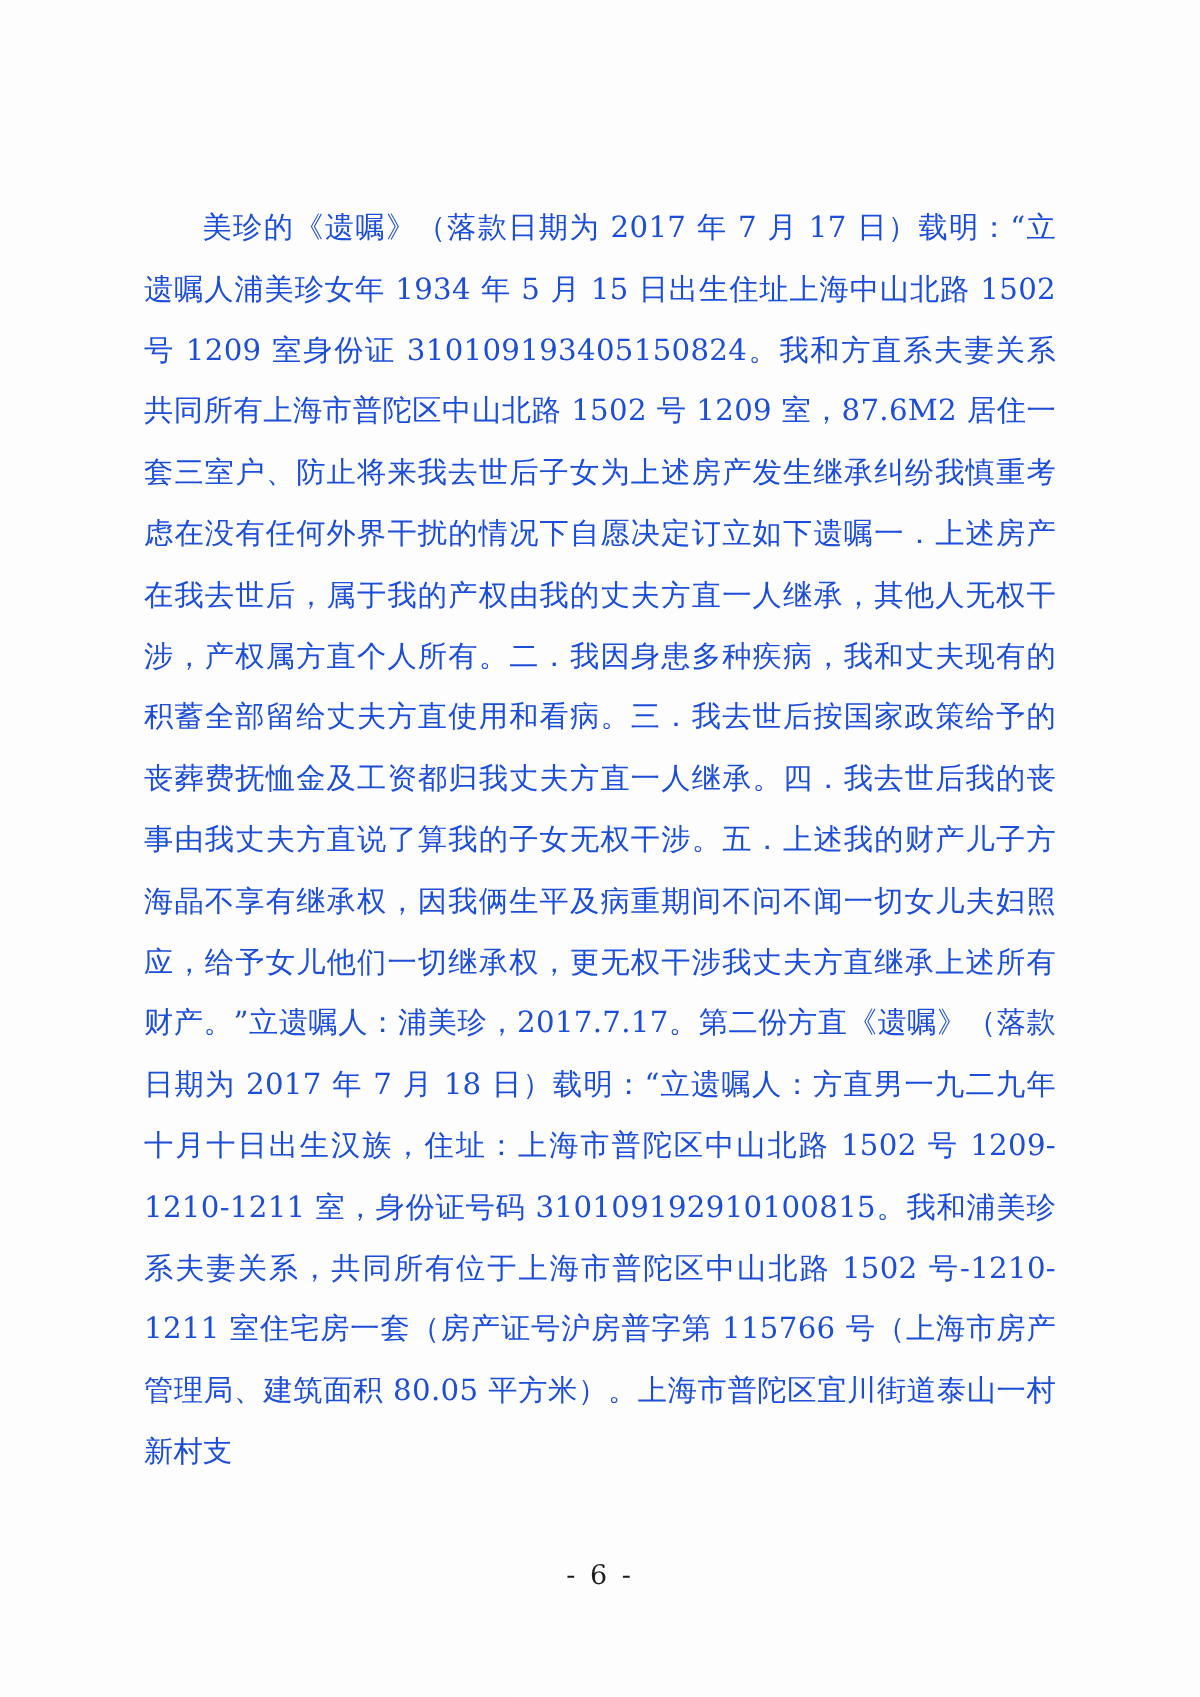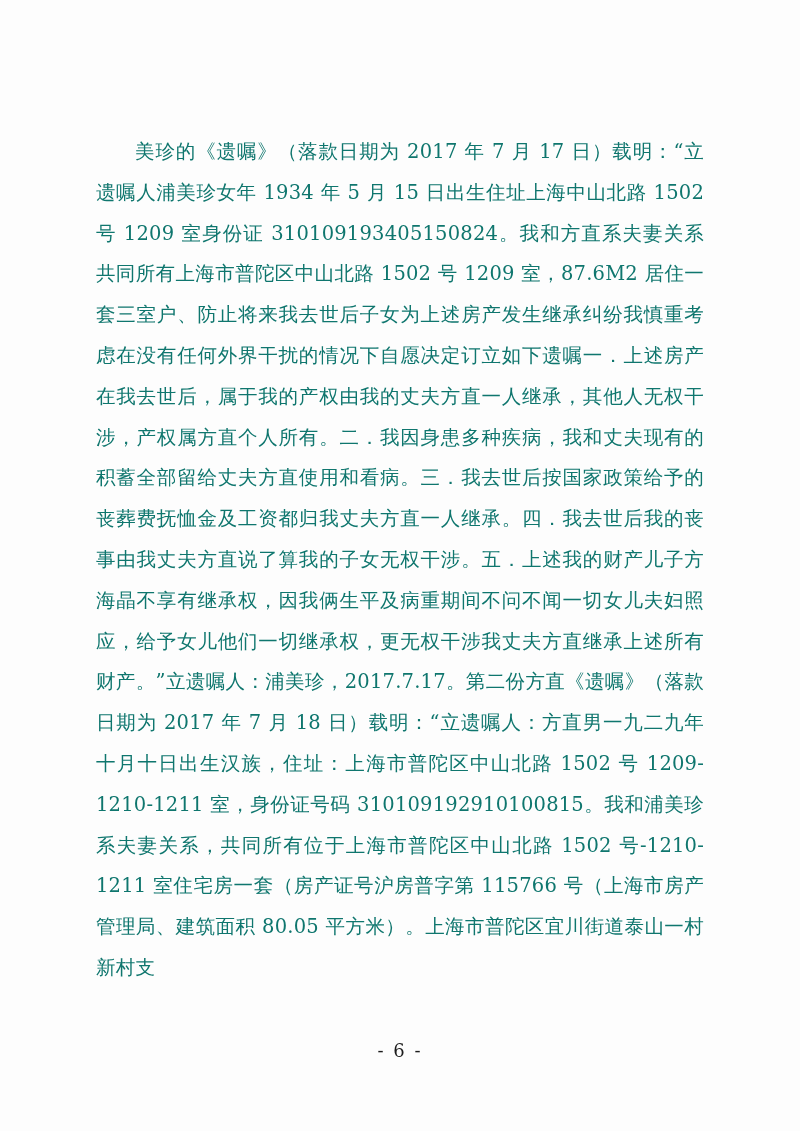--- a/index.html
+++ b/index.html
@@ -23,21 +23,21 @@
   .page-body {
     position: absolute;
     left: 96px;
     top: 132px;
     width: 608px;
   }
   .para {
     margin: 0;
     font-size: 19.5px;
     line-height: 40.8px;
-    color: #0f766e;
+    color: #1d4ed8;
     text-align: justify;
     text-justify: inter-ideograph;
     text-indent: 2em;
     letter-spacing: 0.2px;
     font-family: "DejaVu Serif", "Liberation Serif", serif;
   }
   .page-footer {
     position: absolute;
     left: 0;
     top: 1040px;

